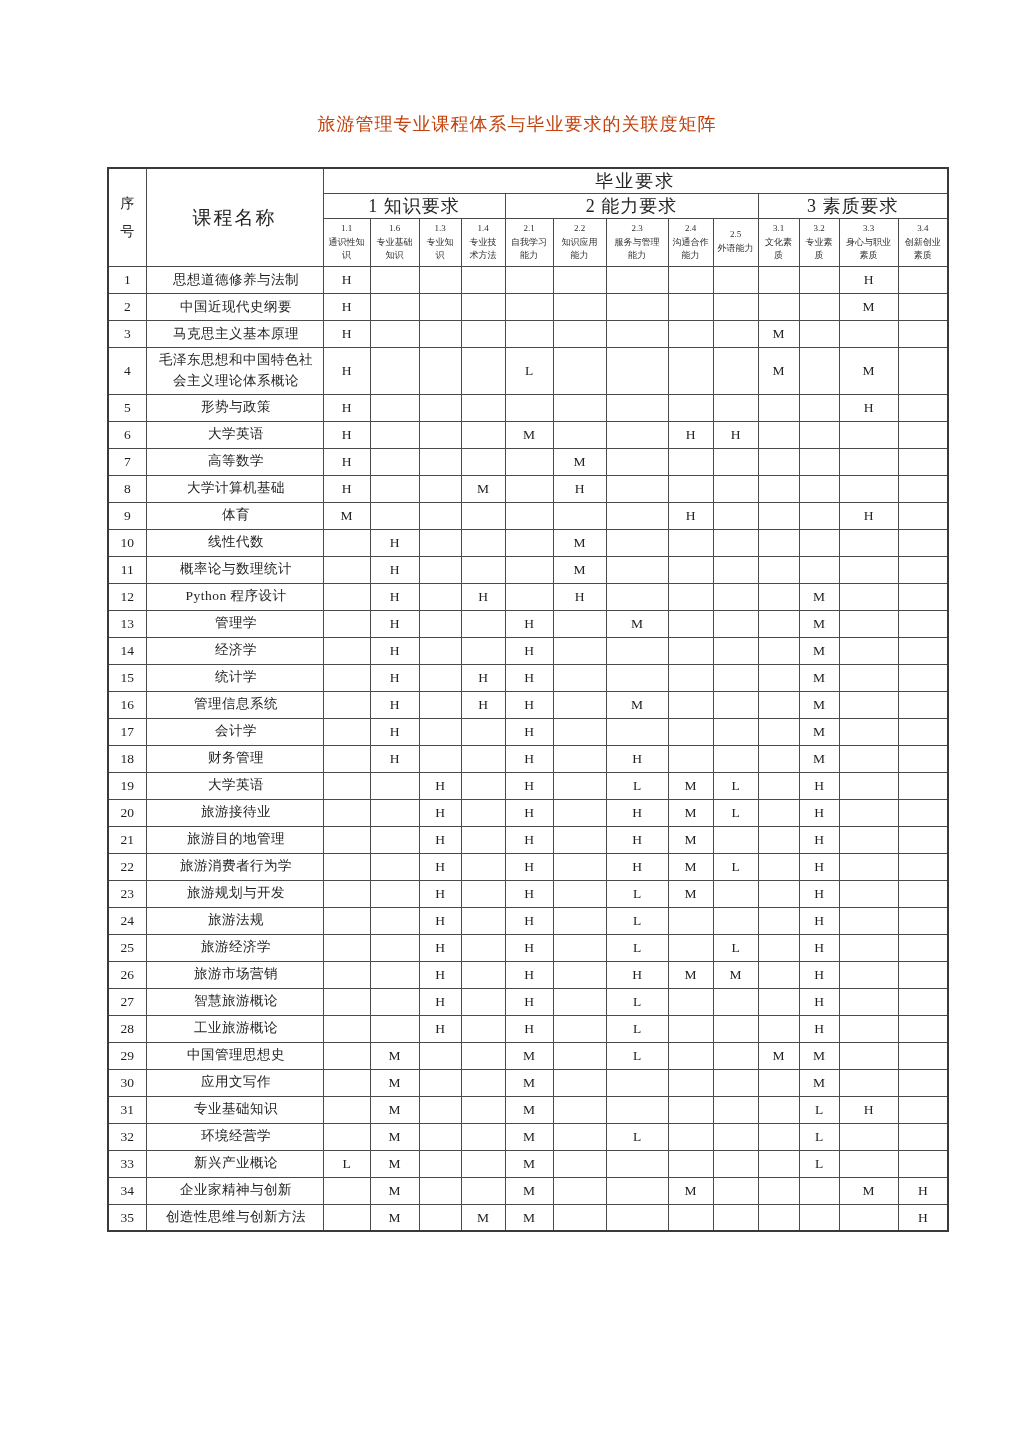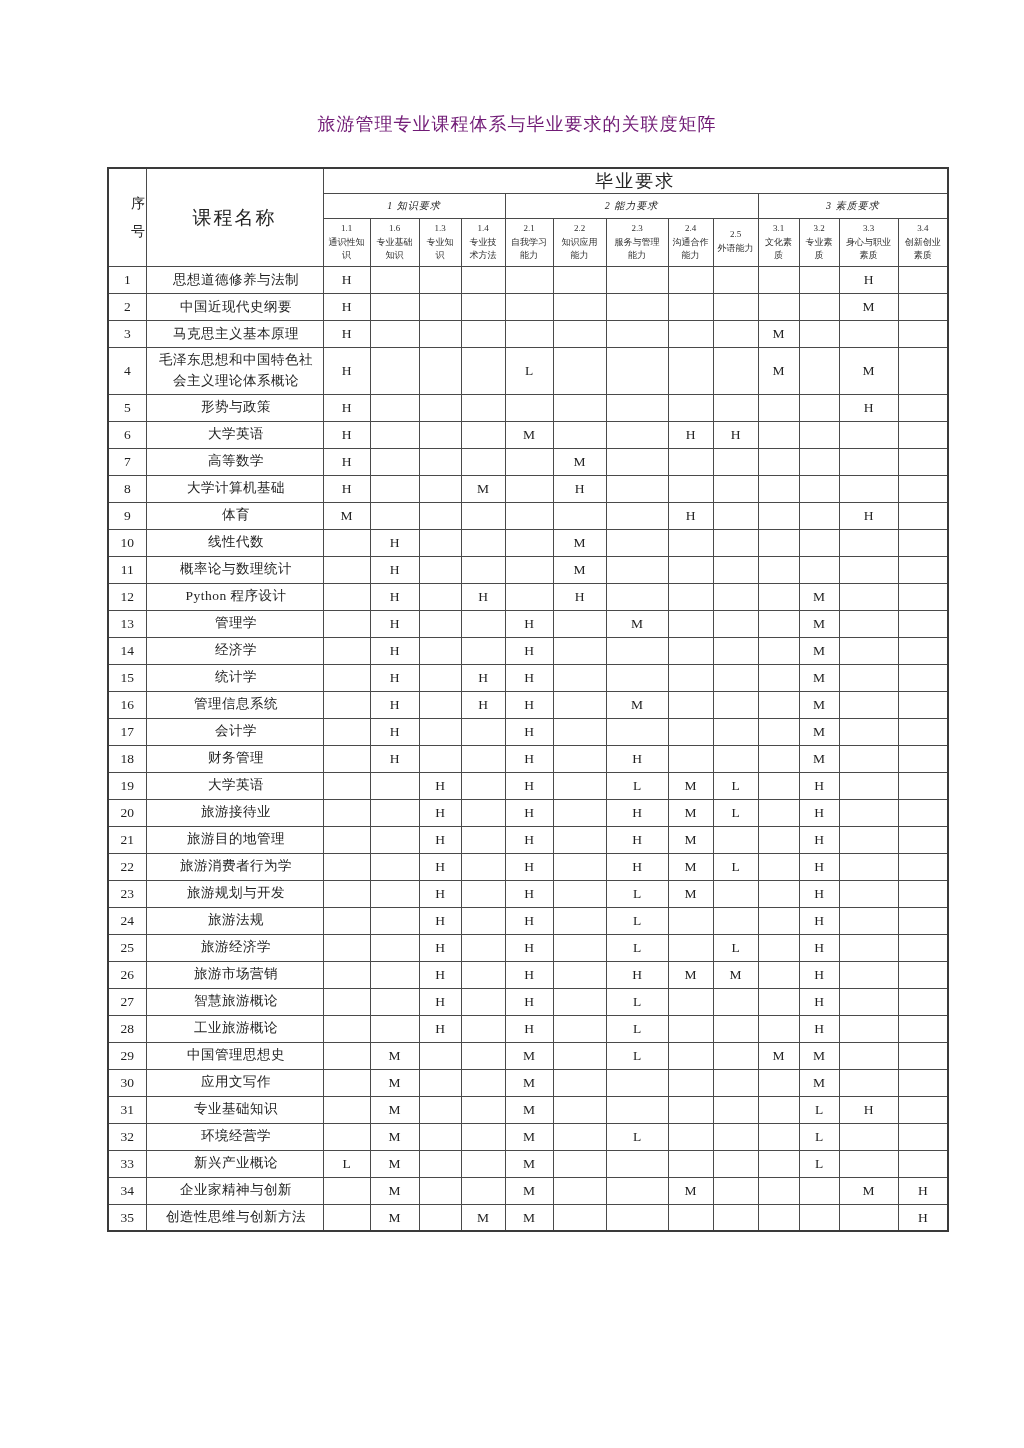--- a/index.html
+++ b/index.html
@@ -6,36 +6,36 @@
   html,body { width:1024px; background:#ffffff; }
   body {
     height:1448px;
     font-family:"Liberation Serif","DejaVu Serif",serif;
     color:#242424;
     position:relative;
   }
   .page { position:absolute; inset:0; background:#fff; }
   .doc-title {
     position:absolute; top:112px; left:0; width:1024px;
-    text-align:center; font-size:18px; letter-spacing:1px; color:#701a75;padding-left:10px;
+    text-align:center; font-size:18px; letter-spacing:1px; color:#c2410c;padding-left:10px;
   }
   table.matrix {
     position:absolute; left:107px; top:167px;
     width:841px; border-collapse:collapse; table-layout:fixed;
     border:2px solid #3a3a3a;
   }
   .matrix th, .matrix td {
     border:1px solid #4a4a4a;
     text-align:center; vertical-align:middle;
     font-weight:normal; overflow:hidden;
   }
-  th.corner-no { font-size:14px; line-height:2.0; word-break:break-all; padding:0 22px; }
+  th.corner-no { font-size:14px; line-height:2.0; word-break:break-all; padding:0 11px; }
   th.corner-name { font-size:19px; letter-spacing:2px; }
   th.top-req { height:25px; font-size:18px; letter-spacing:2px; }
-  th.grp { height:25px; font-size:10px; letter-spacing:1px;font-style:italic; }
+  th.grp { height:25px; font-size:18px; letter-spacing:1px; }
   th.sub { height:48px; padding:2px 4px; vertical-align:middle; }
   .cnum { font-size:9px; color:#2e2e2e; margin-bottom:3px; }
   .cname2 { font-size:9px; line-height:1.5; color:#2e2e2e; word-break:break-all; }
   .matrix tbody td { height:27px; font-size:13.5px; color:#1f1f1f; }
   td.no-cell { font-size:13px; }
   td.course-cell {
     text-align:center; padding:2px 6px 2px 9px;
     font-size:13px; letter-spacing:0.5px; line-height:1.55;
   }
   td.mark-cell { font-family:"Liberation Serif","DejaVu Serif",serif; }

